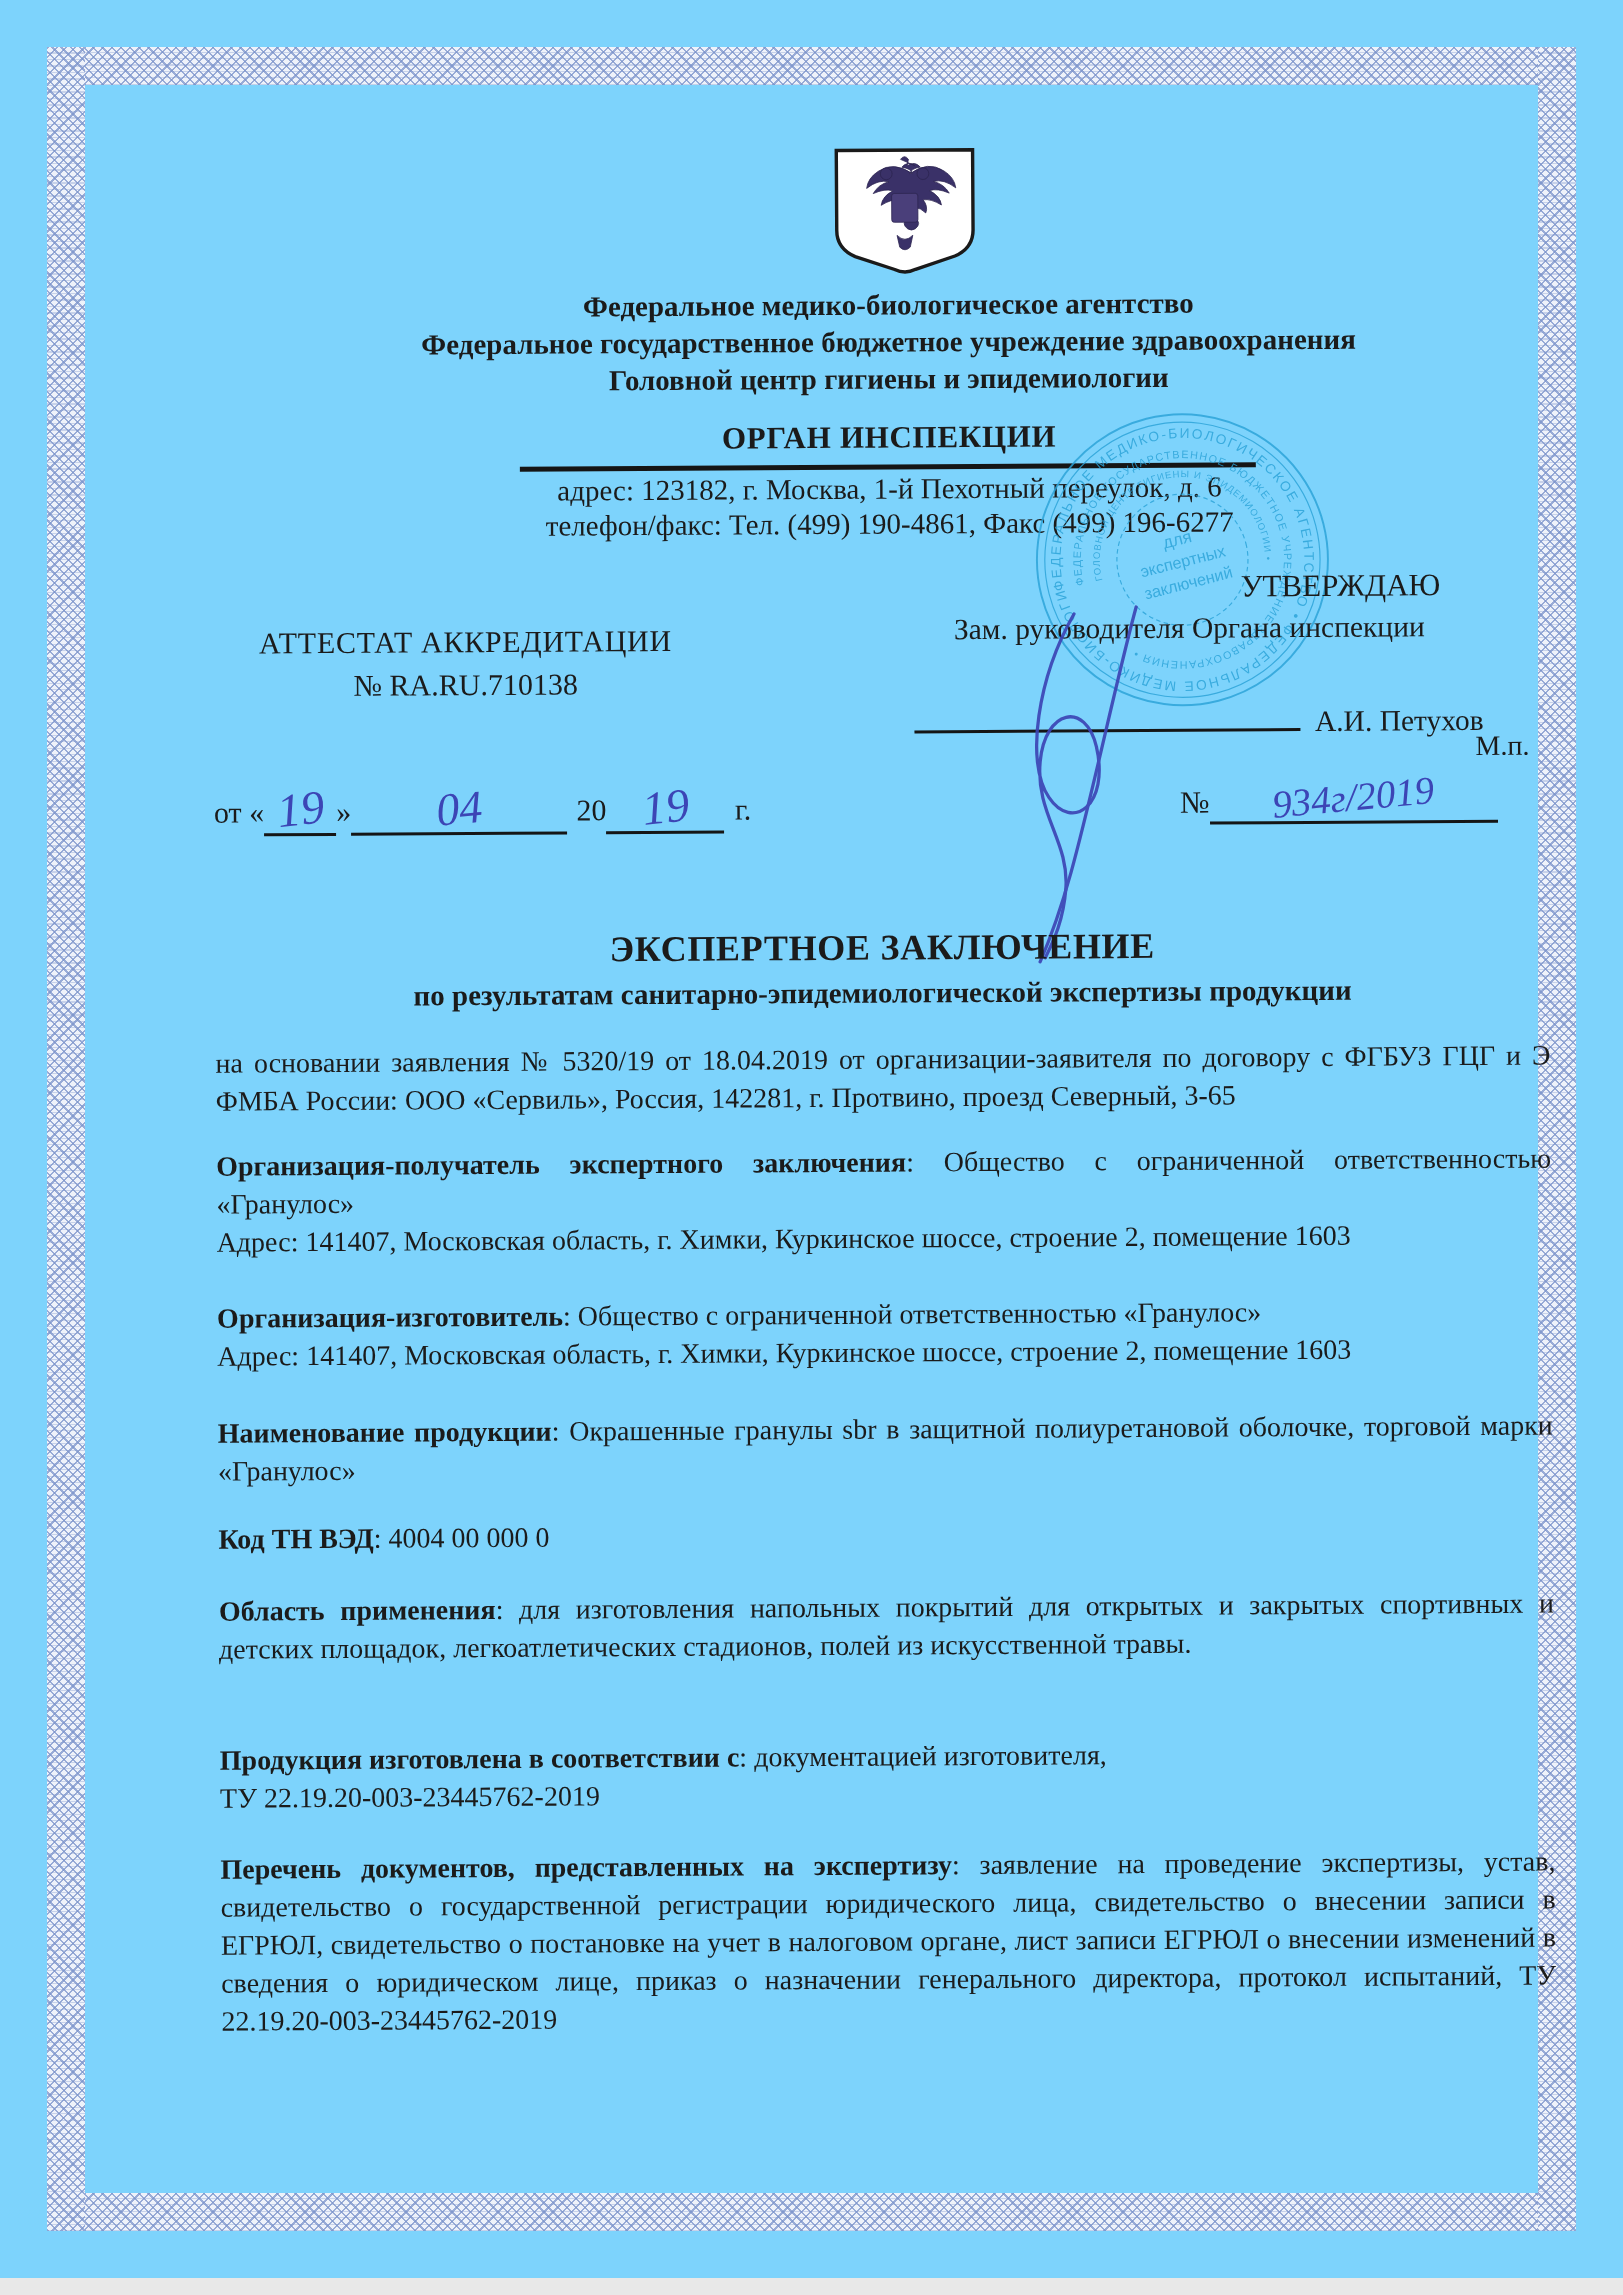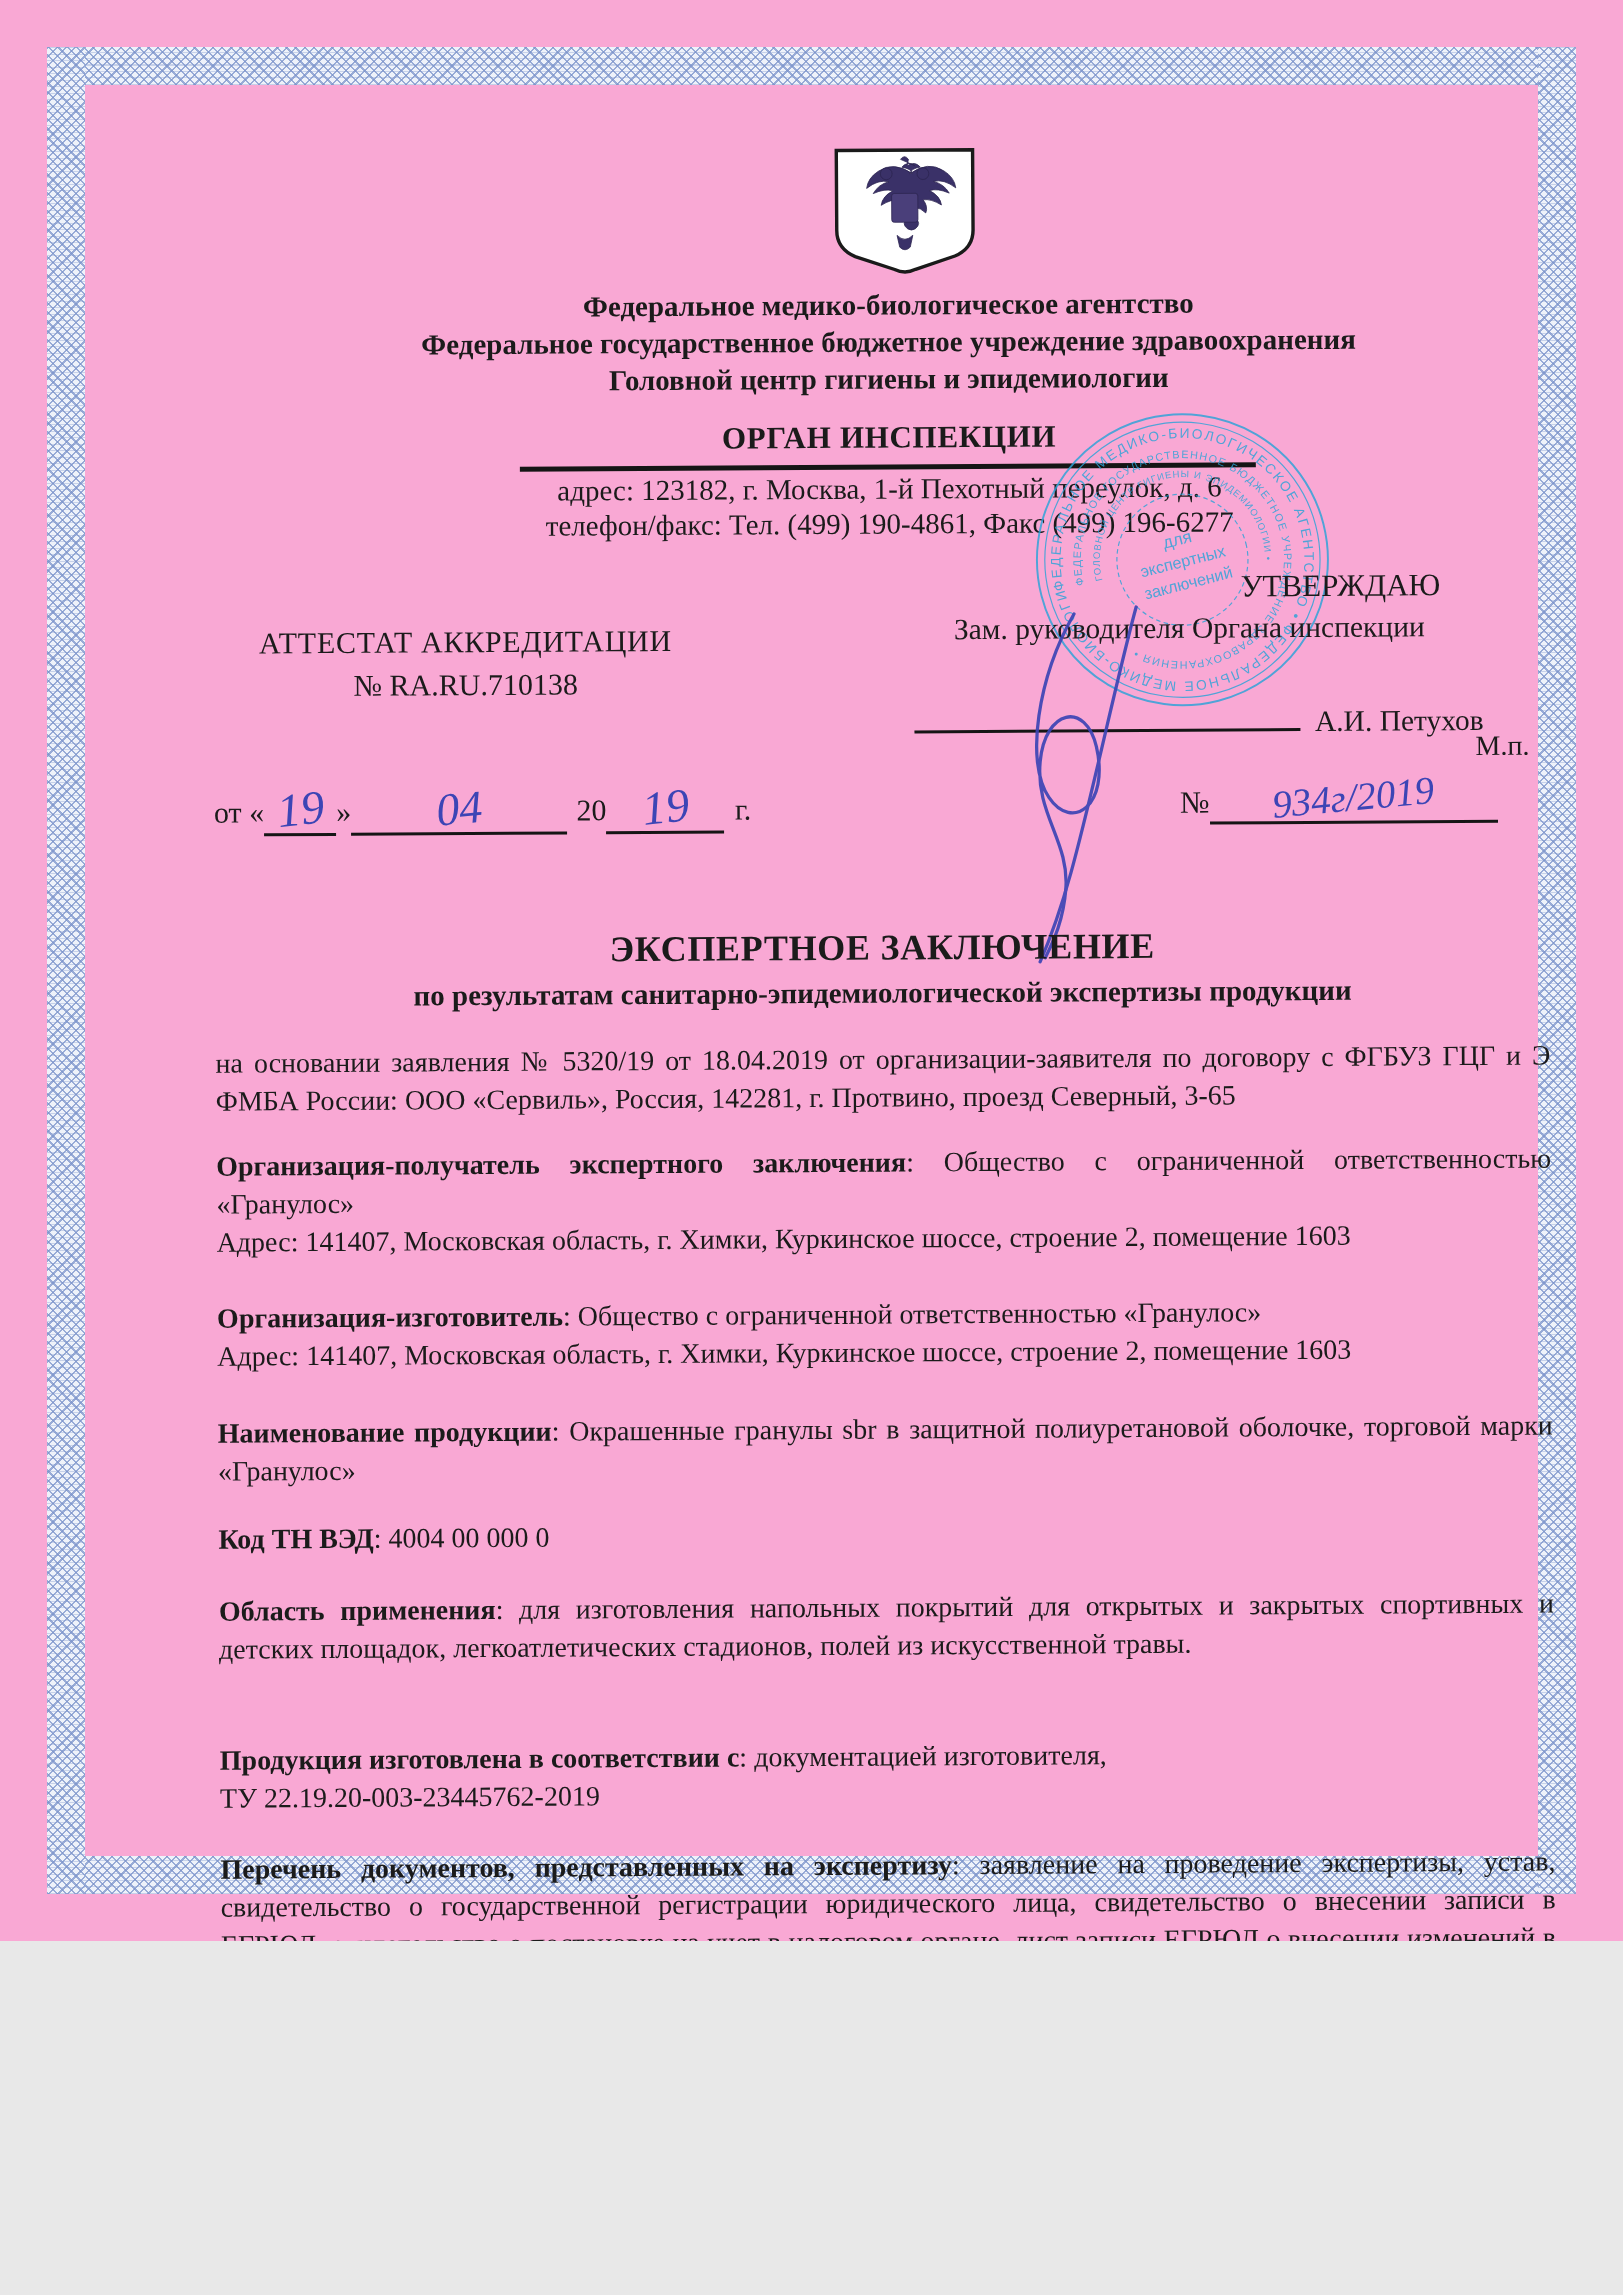--- a/index.html
+++ b/index.html
@@ -1,16 +1,16 @@
 <!DOCTYPE html>
 <html style="font-size:10.5px"><head>
 <meta charset="utf-8">
 <style>
   html,body{margin:0;padding:0;background:#e8e8e8;}
-  .sheet{position:relative;width:1623px;height:1941px;background:#f9a8d4;overflow:hidden;
+  .sheet{position:relative;width:1623px;height:2278px;background:#7dd3fc;overflow:hidden;
          font-family:"Liberation Serif","DejaVu Serif",serif;color:#1b1b1b;}
   
   .gb{position:absolute;background-color:#eef2fa;
       background-image:
         repeating-linear-gradient(45deg, rgba(124,148,203,.75) 0 1.6px, transparent 1.6px 6.5px),
         repeating-linear-gradient(135deg, rgba(124,148,203,.75) 0 1.6px, transparent 1.6px 6.5px),
         repeating-linear-gradient(0deg, rgba(124,148,203,.35) 0 1px, transparent 1px 6.5px);}
   .gb-top{left:47px;right:47px;top:47px;height:38px;}
   .gb-bottom{left:47px;right:47px;bottom:47px;height:38px;}
   .gb-left{left:47px;top:47px;bottom:47px;width:38px;}

